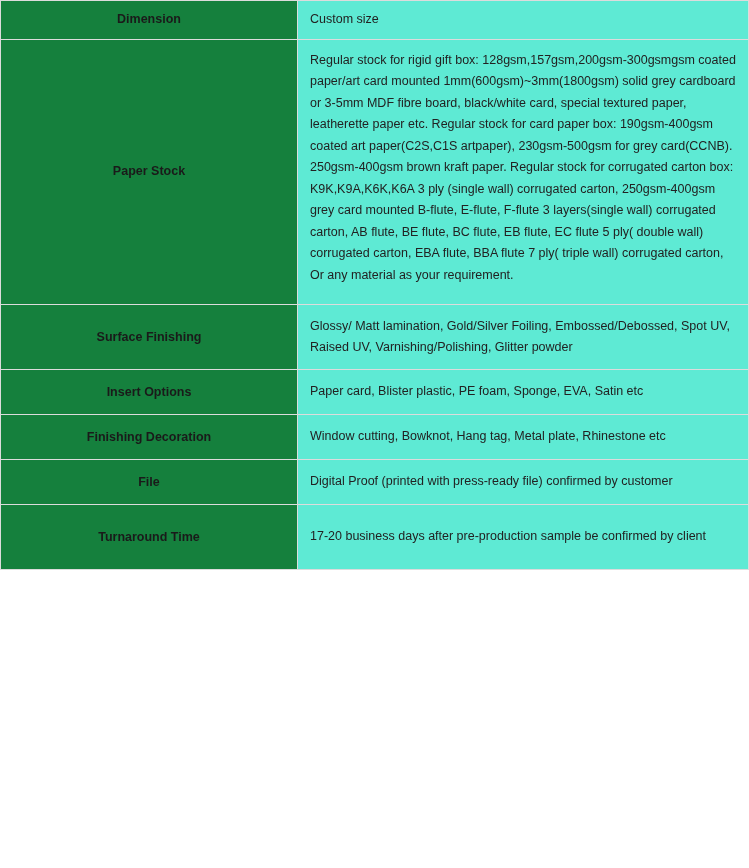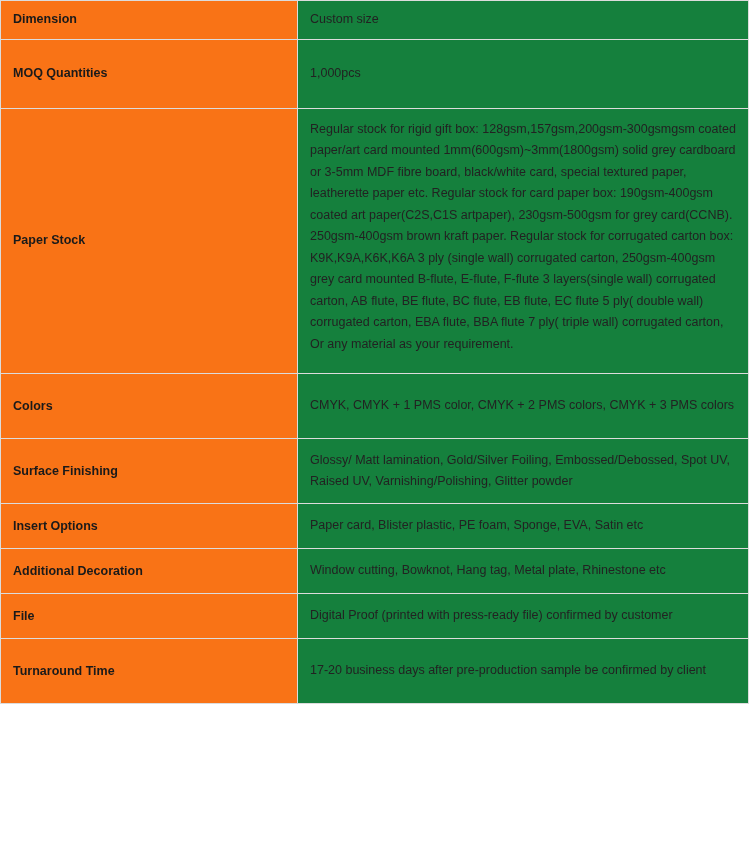--- a/index.html
+++ b/index.html
@@ -19,28 +19,29 @@
     table-layout: fixed;
     border: 1px solid #dcdcdc;
   }
   table.spec-table td {
     border: 1px solid #dcdcdc;
     vertical-align: middle;
     padding: 8px 12px;
   }
   td.label-cell {
     width: 272px;
-    background: #f97316;
+    background: #15803d;
     font-weight: bold;
     font-size: 12.5px;
     color: #1a1a1a;
     line-height: 1.5;
+    text-align: center;
   }
   td.value-cell {
-    background: #15803d;
+    background: #5eead4;
     font-size: 12.5px;
     color: #222222;
     line-height: 1.72;
   }
   tr.row-paper-stock td.label-cell,
   tr.row-paper-stock td.value-cell {
     vertical-align: middle;
   }
   tr.row-paper-stock td.value-cell {
     padding-top: 10px;
@@ -49,52 +50,44 @@
 </style>
 </head>
 <body>
 
 <table class="spec-table">
   <tbody>
     <tr class="row-dimension">
       <td class="label-cell">Dimension</td>
       <td class="value-cell">Custom size</td>
     </tr>
-    <tr class="row-moq">
-      <td class="label-cell" style="height:52px">MOQ Quantities</td>
-      <td class="value-cell">1,000pcs</td>
-    </tr>
     <tr class="row-paper-stock">
       <td class="label-cell">Paper Stock</td>
       <td class="value-cell multiline">Regular stock for rigid gift box: 128gsm,157gsm,200gsm-300gsmgsm coated paper/art card
 mounted 1mm(600gsm)~3mm(1800gsm) solid grey cardboard or 3-5mm MDF fibre board, black/white card, special textured paper, leatherette paper etc.
 Regular stock for card paper box:
 190gsm-400gsm coated art paper(C2S,C1S artpaper), 230gsm-500gsm for grey card(CCNB).
 250gsm-400gsm brown kraft paper.
 Regular stock for corrugated carton box:
 K9K,K9A,K6K,K6A 3 ply (single wall) corrugated carton,
 250gsm-400gsm grey card mounted B-flute, E-flute, F-flute 3 layers(single wall) corrugated carton,
 AB flute, BE flute, BC flute, EB flute, EC flute 5 ply( double wall) corrugated carton,
 EBA flute, BBA flute 7 ply( triple wall) corrugated carton,
 Or any material as your requirement.</td>
     </tr>
-    <tr class="row-colors">
-      <td class="label-cell" style="height:48px">Colors</td>
-      <td class="value-cell">CMYK, CMYK + 1 PMS color, CMYK + 2 PMS colors, CMYK + 3 PMS colors</td>
-    </tr>
     <tr class="row-surface">
       <td class="label-cell" style="height:48px">Surface Finishing</td>
       <td class="value-cell">Glossy/ Matt lamination, Gold/Silver Foiling,   Embossed/Debossed, Spot UV, Raised UV, Varnishing/Polishing, Glitter powder</td>
     </tr>
     <tr class="row-insert">
       <td class="label-cell" style="height:28px">Insert Options</td>
       <td class="value-cell">Paper card, Blister plastic, PE foam, Sponge, EVA,   Satin etc</td>
     </tr>
     <tr class="row-decoration">
-      <td class="label-cell" style="height:28px">Additional Decoration</td>
+      <td class="label-cell" style="height:28px">Finishing Decoration</td>
       <td class="value-cell">Window cutting, Bowknot, Hang tag, Metal   plate, Rhinestone etc</td>
     </tr>
     <tr class="row-proof">
       <td class="label-cell" style="height:28px">File</td>
       <td class="value-cell">Digital Proof (printed with press-ready file) confirmed by customer</td>
     </tr>
     <tr class="row-turnaround">
       <td class="label-cell" style="height:48px">Turnaround Time</td>
       <td class="value-cell">17-20 business days after pre-production sample be confirmed by client</td>
     </tr>

